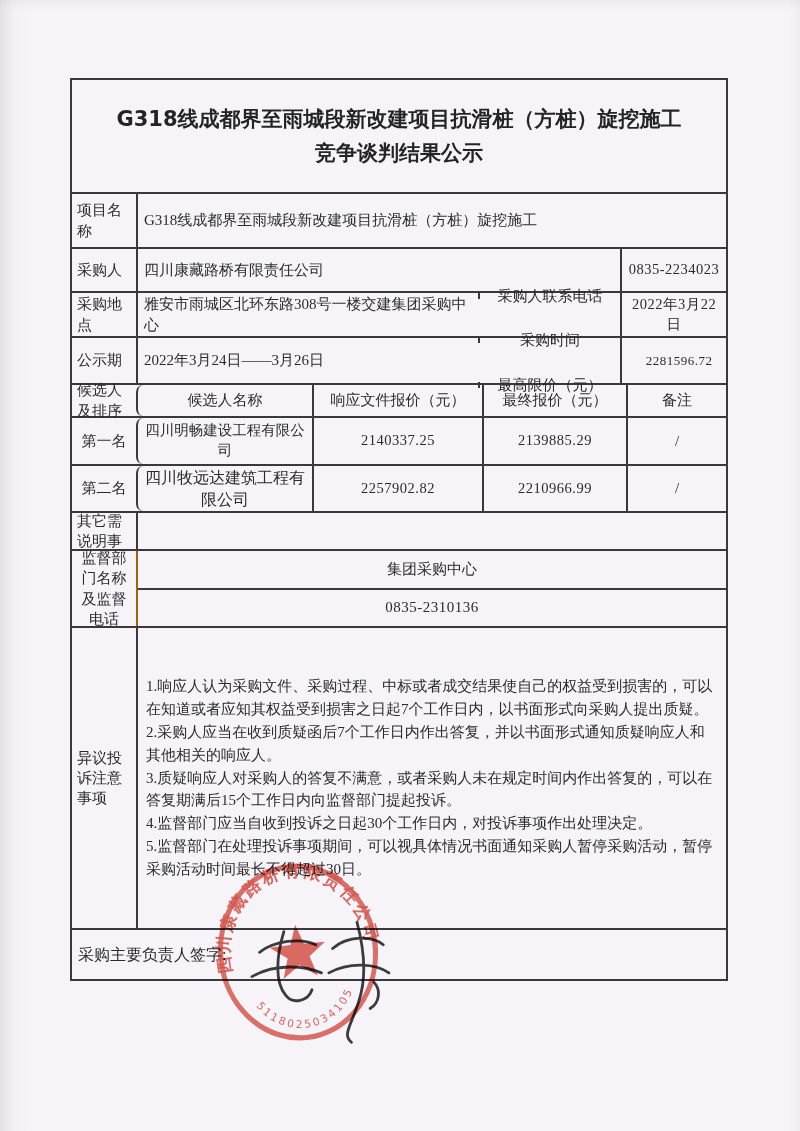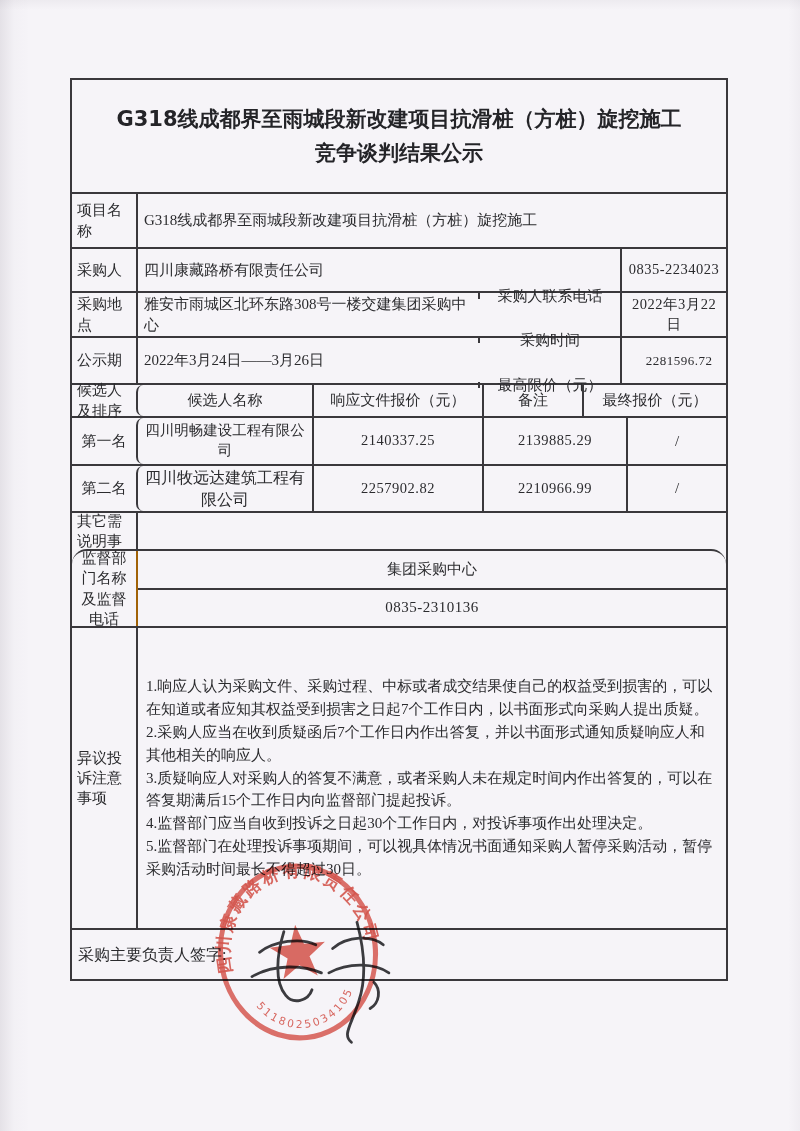--- a/index.html
+++ b/index.html
@@ -41,21 +41,21 @@
     border-top:none;
   }
   .h-project{height:55px;}
   .h-purchaser{height:44px;}
   .h-location{height:45px;}
   .h-publicity{height:47px;}
   .h-candhead{height:33px;}
   .h-cand1{height:48px;}
   .h-cand2{height:47px;}
   .h-other{height:38px;}
-  .h-superv{height:77px;border-radius:15px;}
+  .h-superv{height:77px;}
   .h-object{height:302px;}
   .h-sign{height:51px;}
   .w-name{width:176px;border-radius:7px;}
   .w-doc{width:170px;}
   .w-final{width:144px;}
   .w-phlab{width:142px;margin-top:44px;}
   .w-phval{width:106px;}
   .sup-col{flex:1;display:flex;flex-direction:column;border-left:2px solid #a16207;box-sizing:border-box;}
   .sup-sub{flex:1;display:flex;align-items:center;justify-content:center;font-size:15px;box-sizing:border-box;}
   .sup-sub + .sup-sub{border-top:2px solid #3a383c;}
@@ -108,22 +108,22 @@
     <div class="cell lab">公示期</div>
     <div class="cell fill">2022年3月24日——3月26日</div>
     <div class="cell w-phlab ctr">最高限价（元）</div>
     <div class="cell w-phval ctr num" style="font-size:13px;padding-left:16px;">2281596.72</div>
   </div>
 
   <div class="row h-candhead">
     <div class="cell lab">候选人及排序</div>
     <div class="cell w-name ctr">候选人名称</div>
     <div class="cell w-doc ctr">响应文件报价（元）</div>
+    <div class="cell w-final ctr">最终报价（元）</div>
     <div class="cell fill ctr">备注</div>
-    <div class="cell w-final ctr">最终报价（元）</div>
   </div>
 
   <div class="row h-cand1">
     <div class="cell lab ctr">第一名</div>
     <div class="cell w-name ctr" style="font-size:14.5px;">四川明畅建设工程有限公司</div>
     <div class="cell w-doc ctr num">2140337.25</div>
     <div class="cell w-final ctr num">2139885.29</div>
     <div class="cell fill ctr">/</div>
   </div>
 

